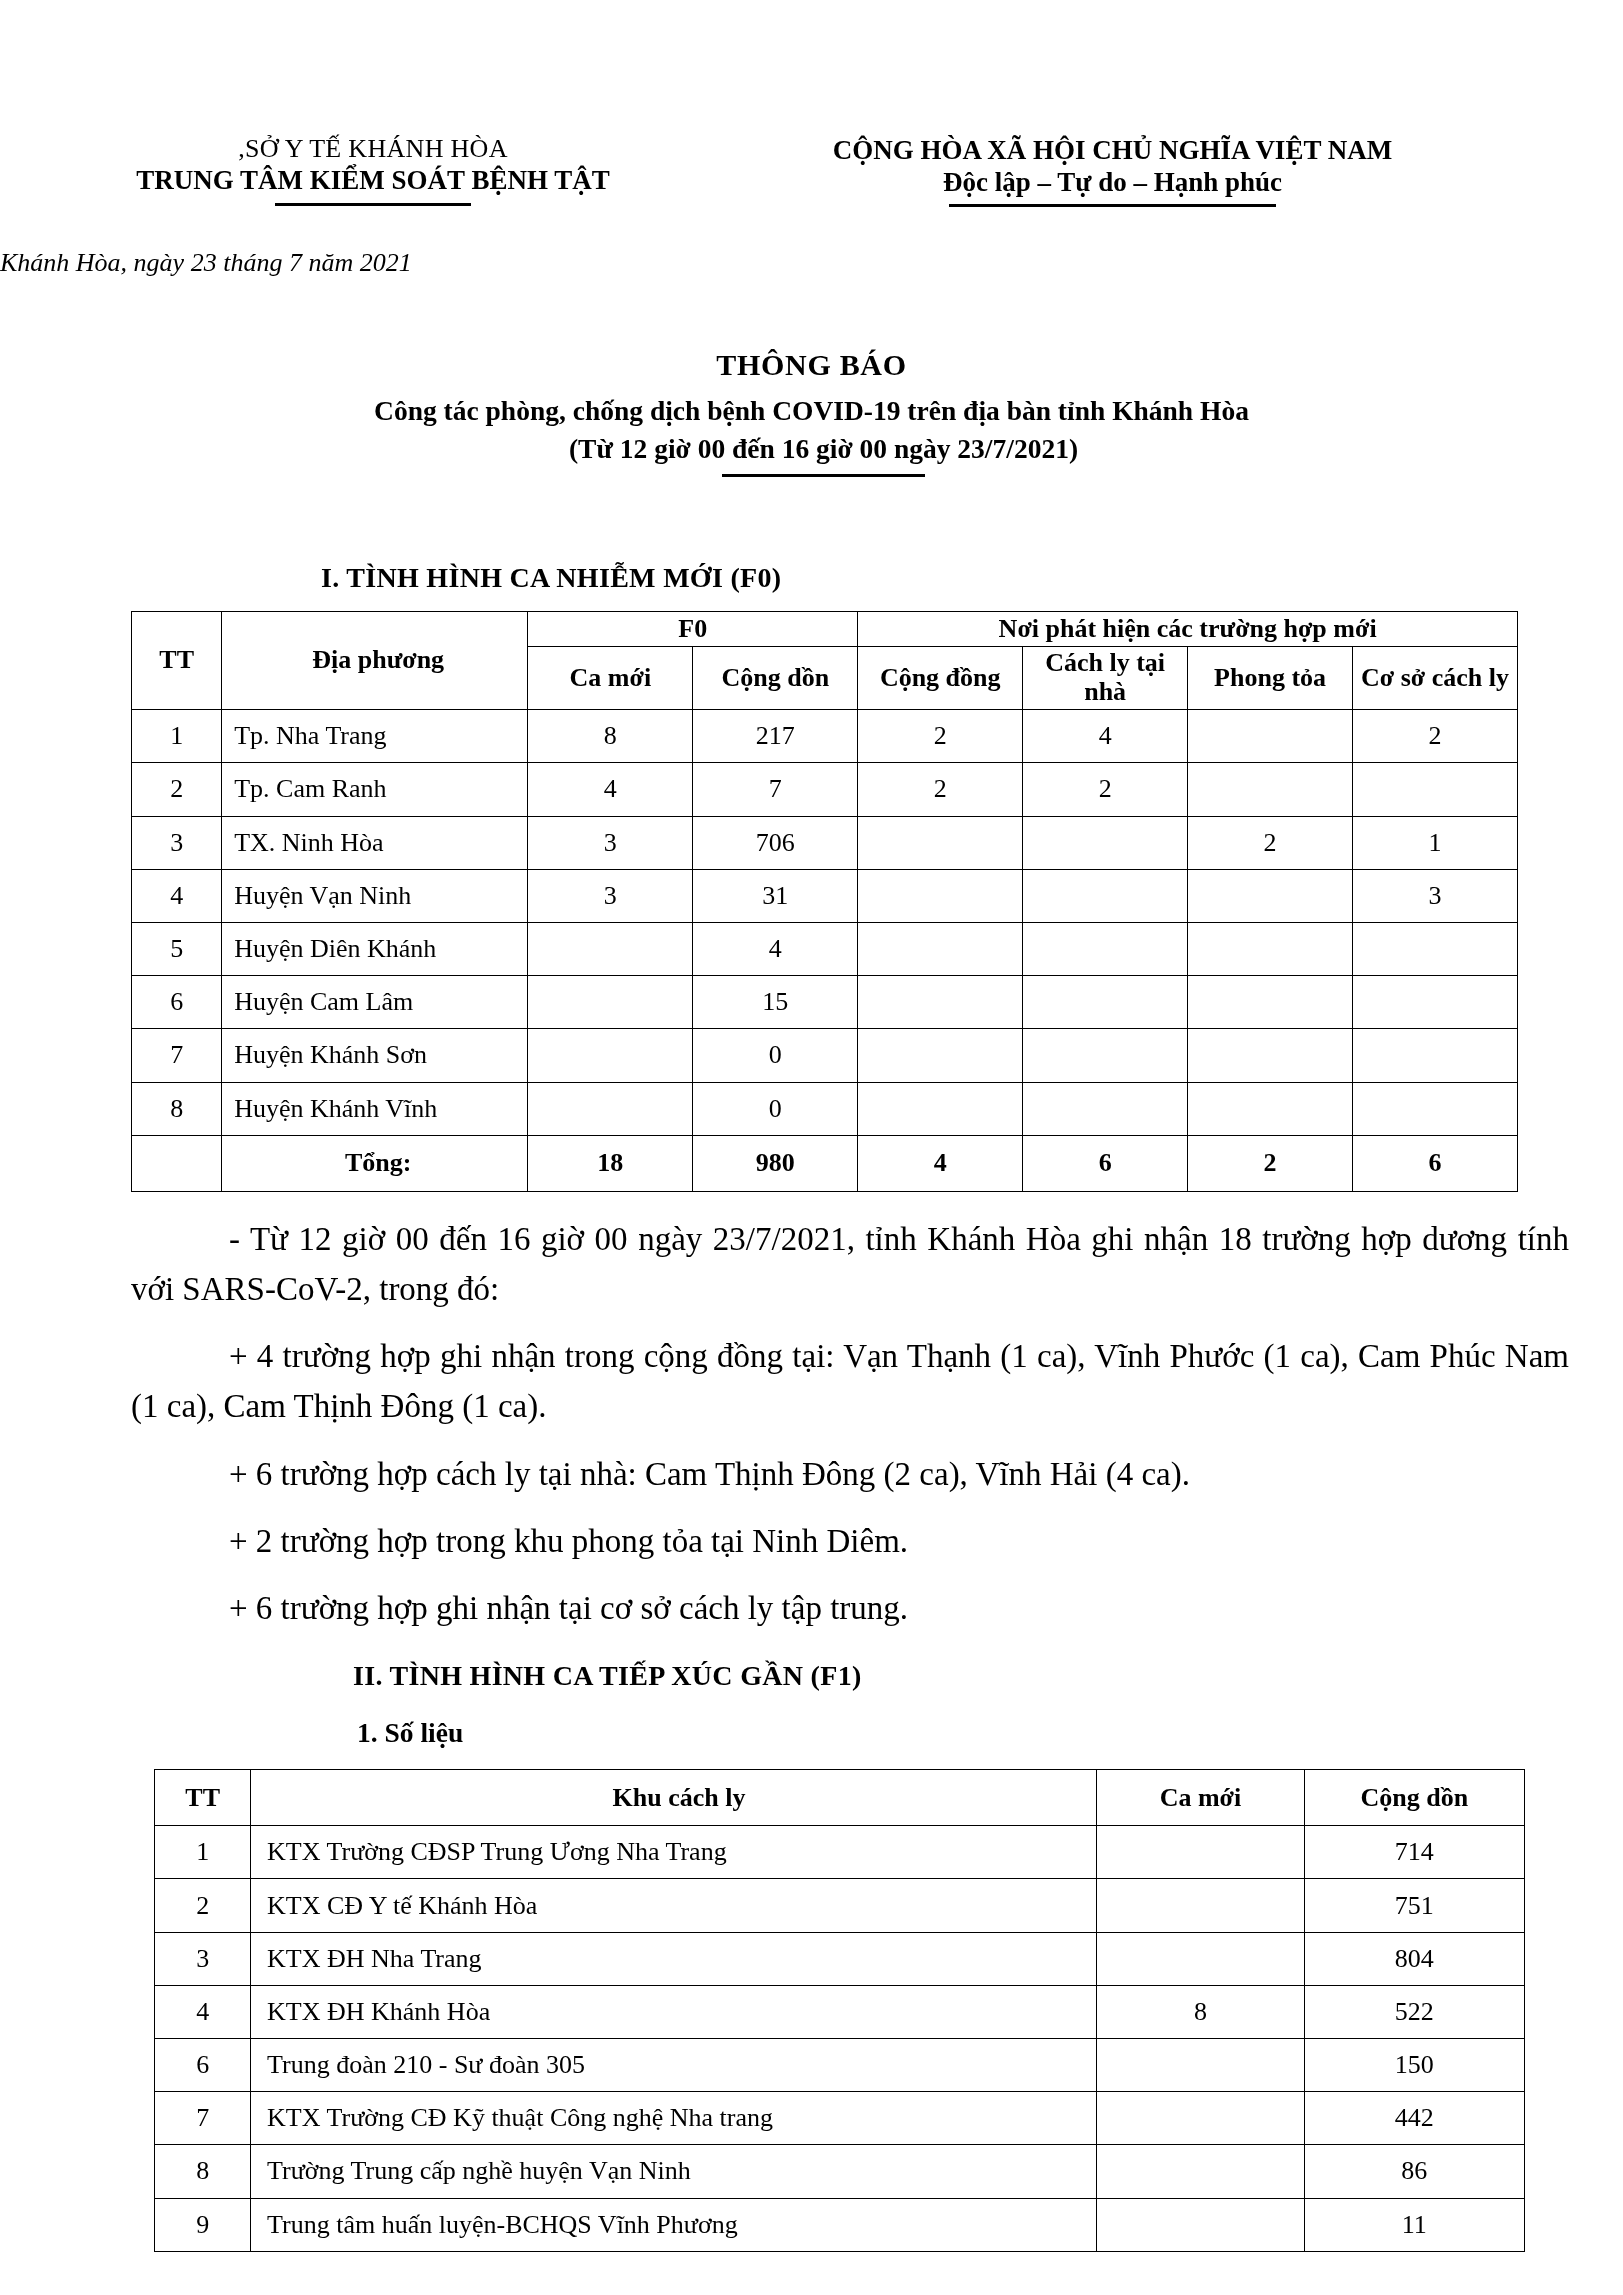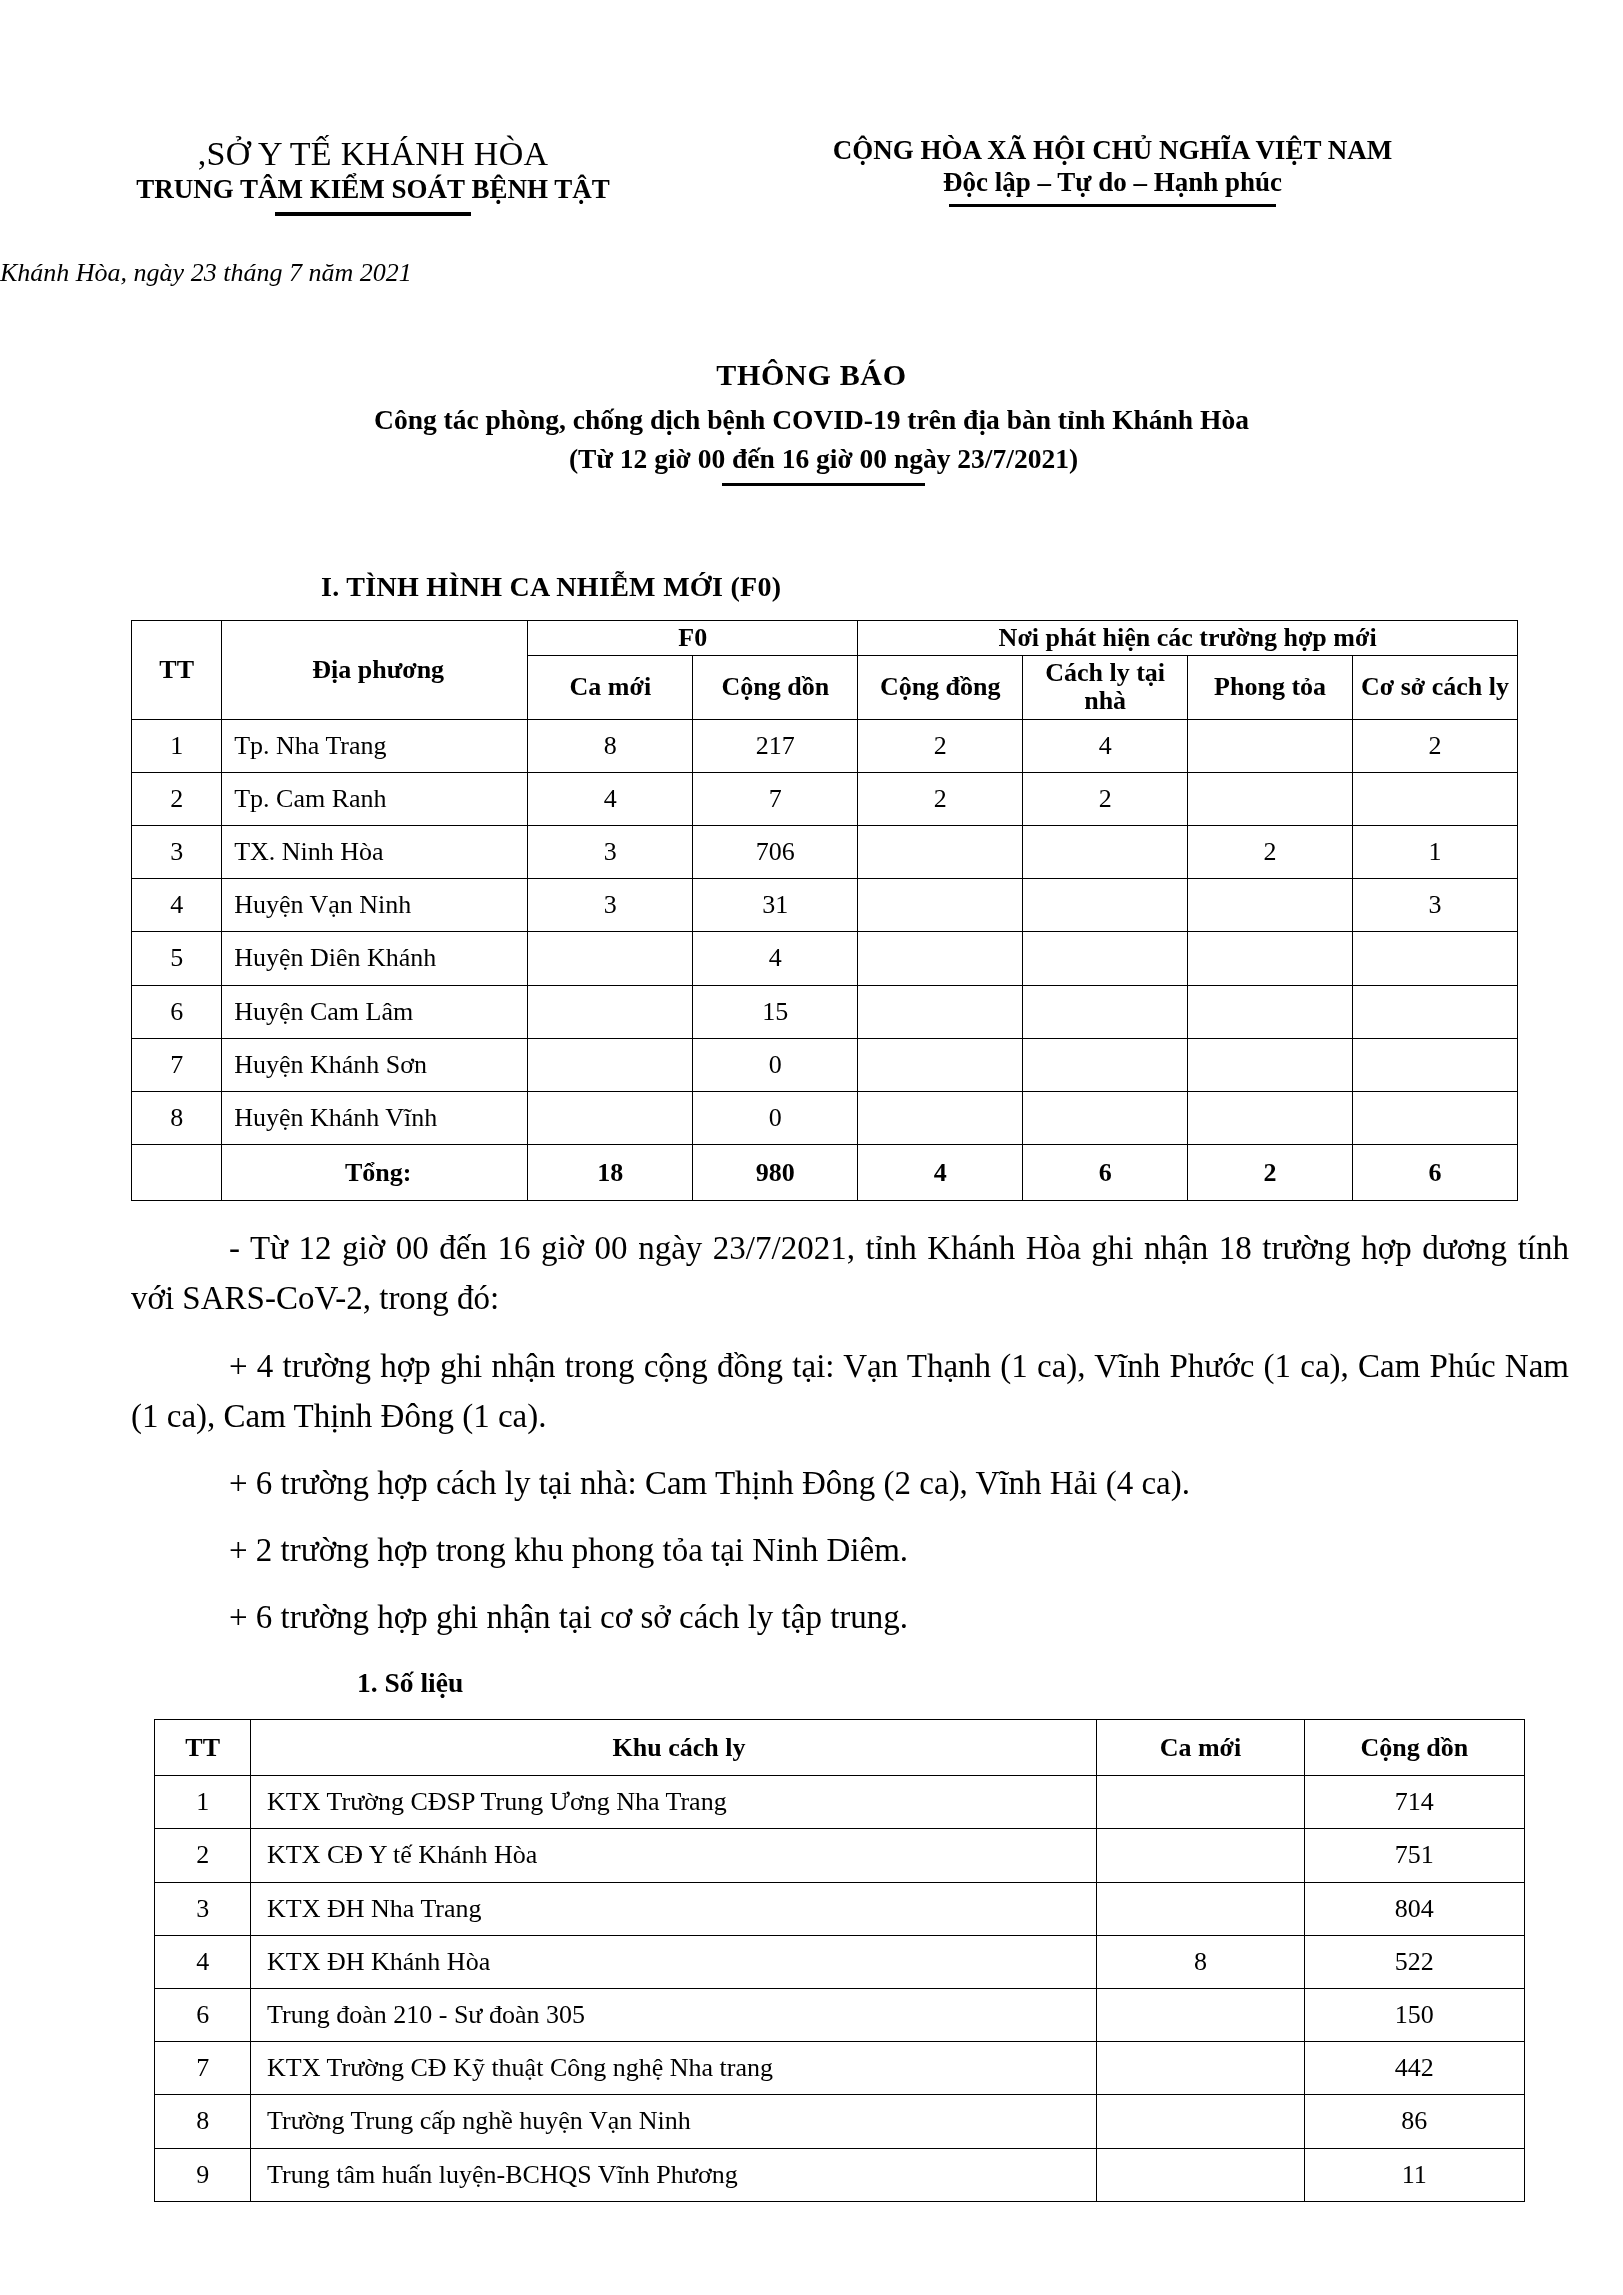--- a/index.html
+++ b/index.html
@@ -36,21 +36,21 @@
     padding-left: 26px;
     box-sizing: border-box;
   }
   .hdr-right {
     flex: 1;
     text-align: center;
     padding-right: 118px;
     box-sizing: border-box;
   }
   .hdr-line1-left {
-    font-size: 34px;
+    font-size: 26px;
     letter-spacing: 0.3px;
     line-height: 1.18;
     white-space: nowrap;
   }
   .hdr-line2-left {
     font-size: 27px;
     font-weight: bold;
     line-height: 1.18;
     white-space: nowrap;
     display: inline-block;
@@ -372,20 +372,21 @@
   </table>
 
   <div class="para-block">
     <div class="para first">- Từ 12 giờ 00 đến 16 giờ 00 ngày 23/7/2021, tỉnh Khánh Hòa ghi nhận 18 trường hợp dương tính với SARS-CoV-2, trong đó:</div>
     <div class="para">+ 4 trường hợp ghi nhận trong cộng đồng tại: Vạn Thạnh (1 ca), Vĩnh Phước (1 ca), Cam Phúc Nam (1 ca), Cam Thịnh Đông (1 ca).</div>
     <div class="para">+ 6 trường hợp cách ly tại nhà:  Cam Thịnh Đông (2 ca), Vĩnh Hải (4 ca).</div>
     <div class="para">+ 2 trường hợp trong khu phong tỏa tại Ninh Diêm.</div>
     <div class="para">+ 6 trường hợp ghi nhận tại cơ sở cách ly tập trung.</div>
   </div>
 
+  <div class="section-heading-2">II. TÌNH HÌNH CA TIẾP XÚC GẦN (F1)</div>
   <div class="subsection-heading">1.  Số liệu</div>
 
   <table class="doc-table" id="table-f1">
     <thead>
       <tr>
         <td class="c2-tt hdr-cell">TT</td>
         <td class="c2-zone hdr-cell">Khu cách ly</td>
         <td class="c2-new hdr-cell">Ca mới</td>
         <td class="c2-cum hdr-cell">Cộng dồn</td>
       </tr>

